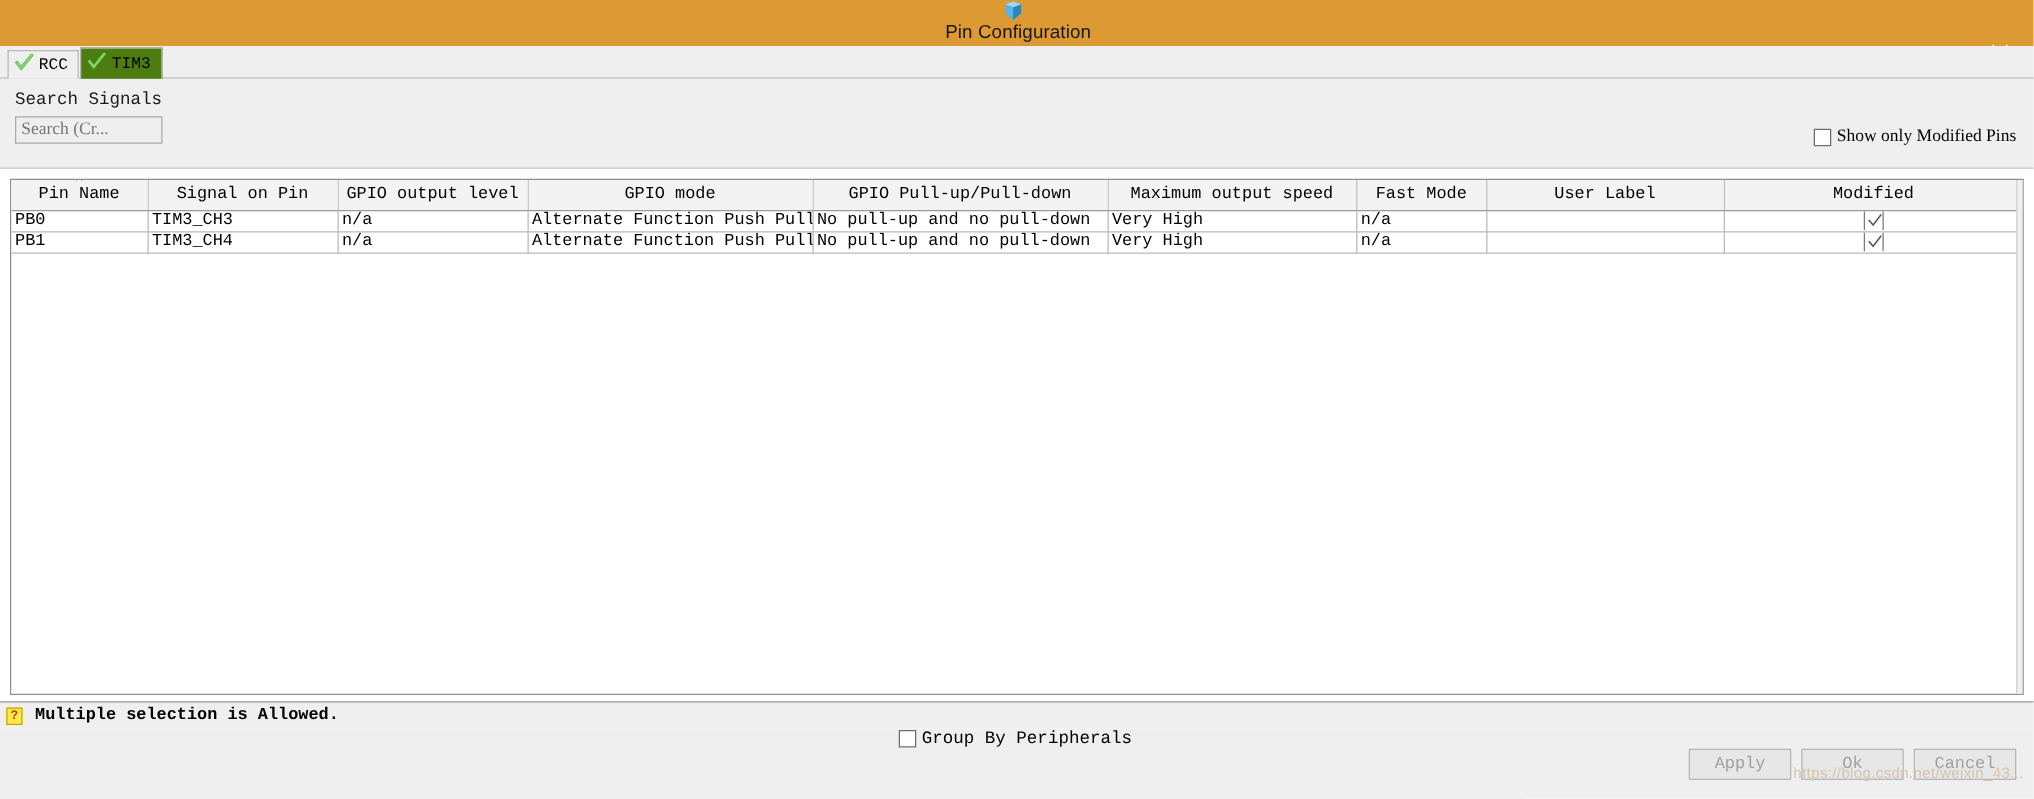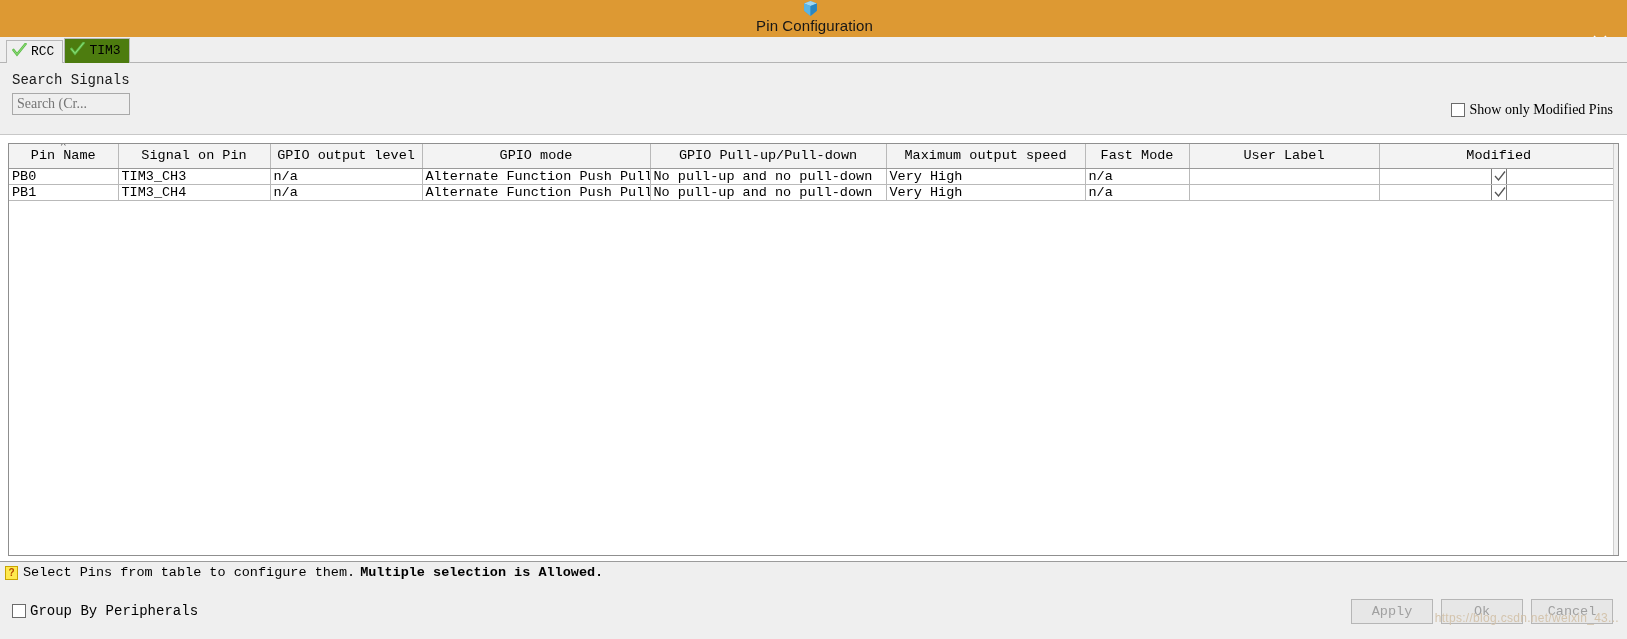--- a/index.html
+++ b/index.html
@@ -233,20 +233,21 @@
 
   
   .bottombar {
     position: absolute;
     left: 0; right: 0; bottom: 0;
     height: 56px;
     background: #efefef;
     display: flex;
     align-items: center;
     padding: 0 14px 0 12px;
+    flex-direction: column;
   }
   .groupby {
     display: flex;
     align-items: center;
     cursor: pointer;
     font-family: "Liberation Mono", "DejaVu Sans Mono", monospace;
     font-size: 14px;
   }
   .btnrow {
     margin-left: auto;
@@ -392,21 +393,20 @@
           </span>
         </td>
       </tr>
     </tbody>
   </table>
   <div class="vscroll"></div>
 </div>
 
 <div class="statusbar">
   <span class="help-icon">?</span>
-  <span>Select Pins from table to configure them.</span>
   <span class="status-bold">Multiple selection is Allowed.</span>
 </div>
 
 <div class="bottombar">
   <div class="groupby">
     <span class="cb"></span>
     <span>Group By Peripherals</span>
   </div>
   <div class="btnrow">
     <div class="btn">Apply</div>

